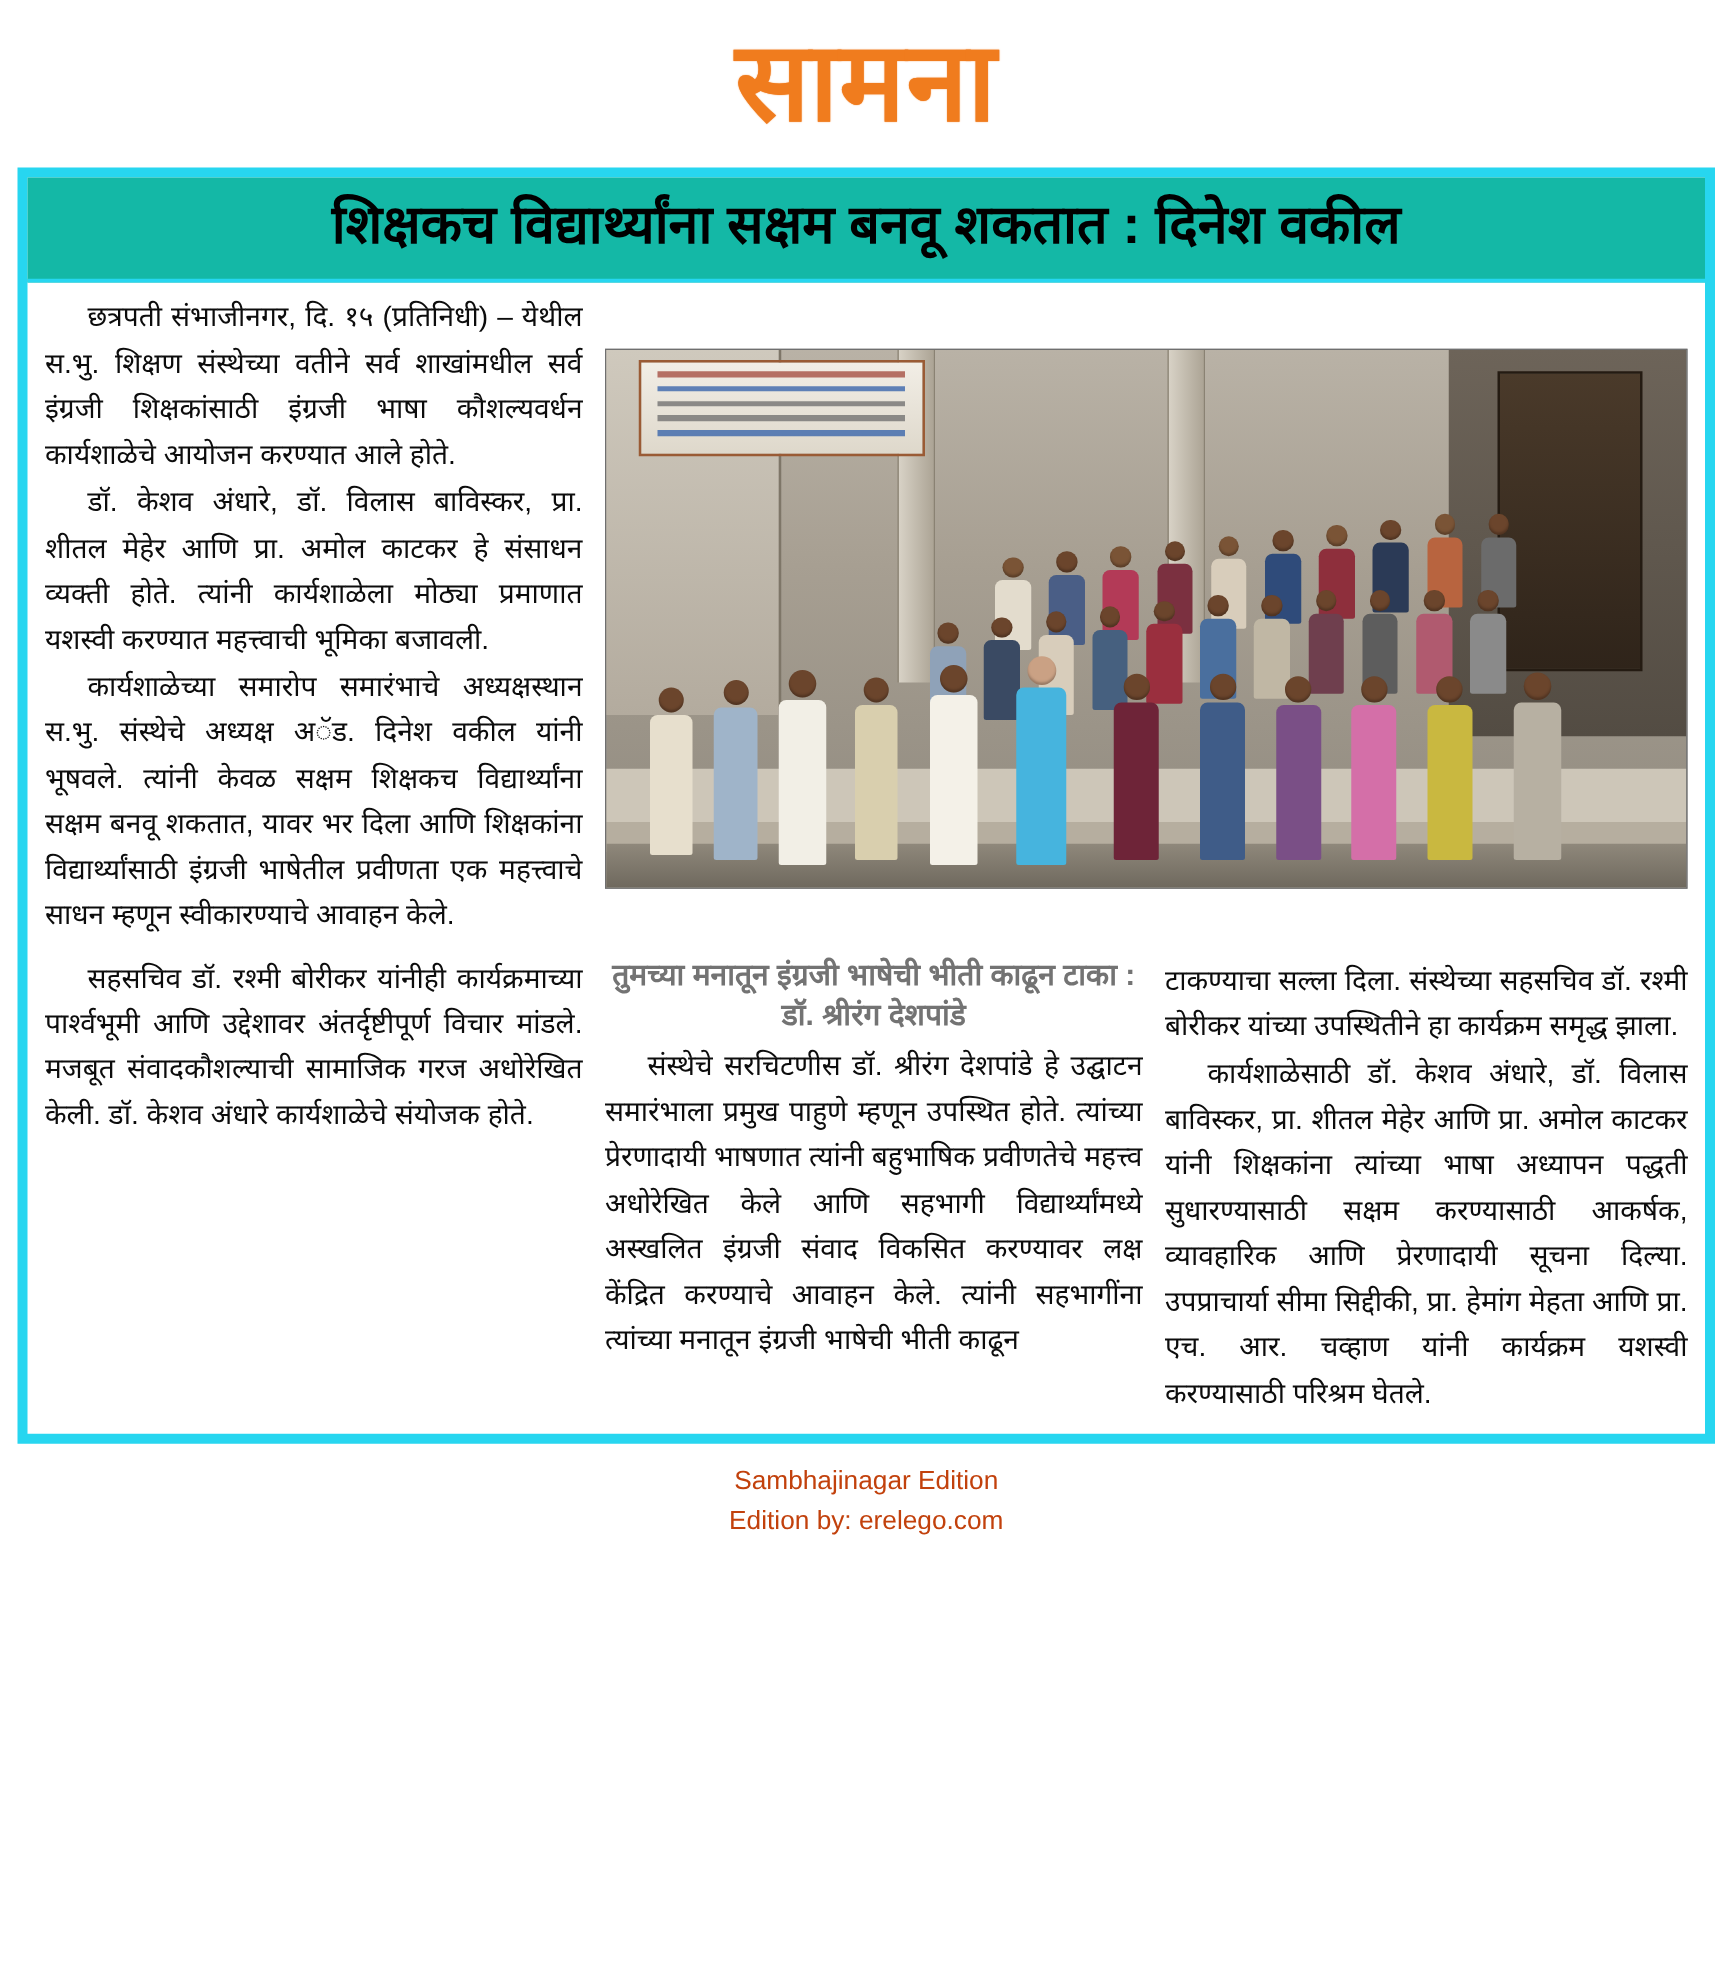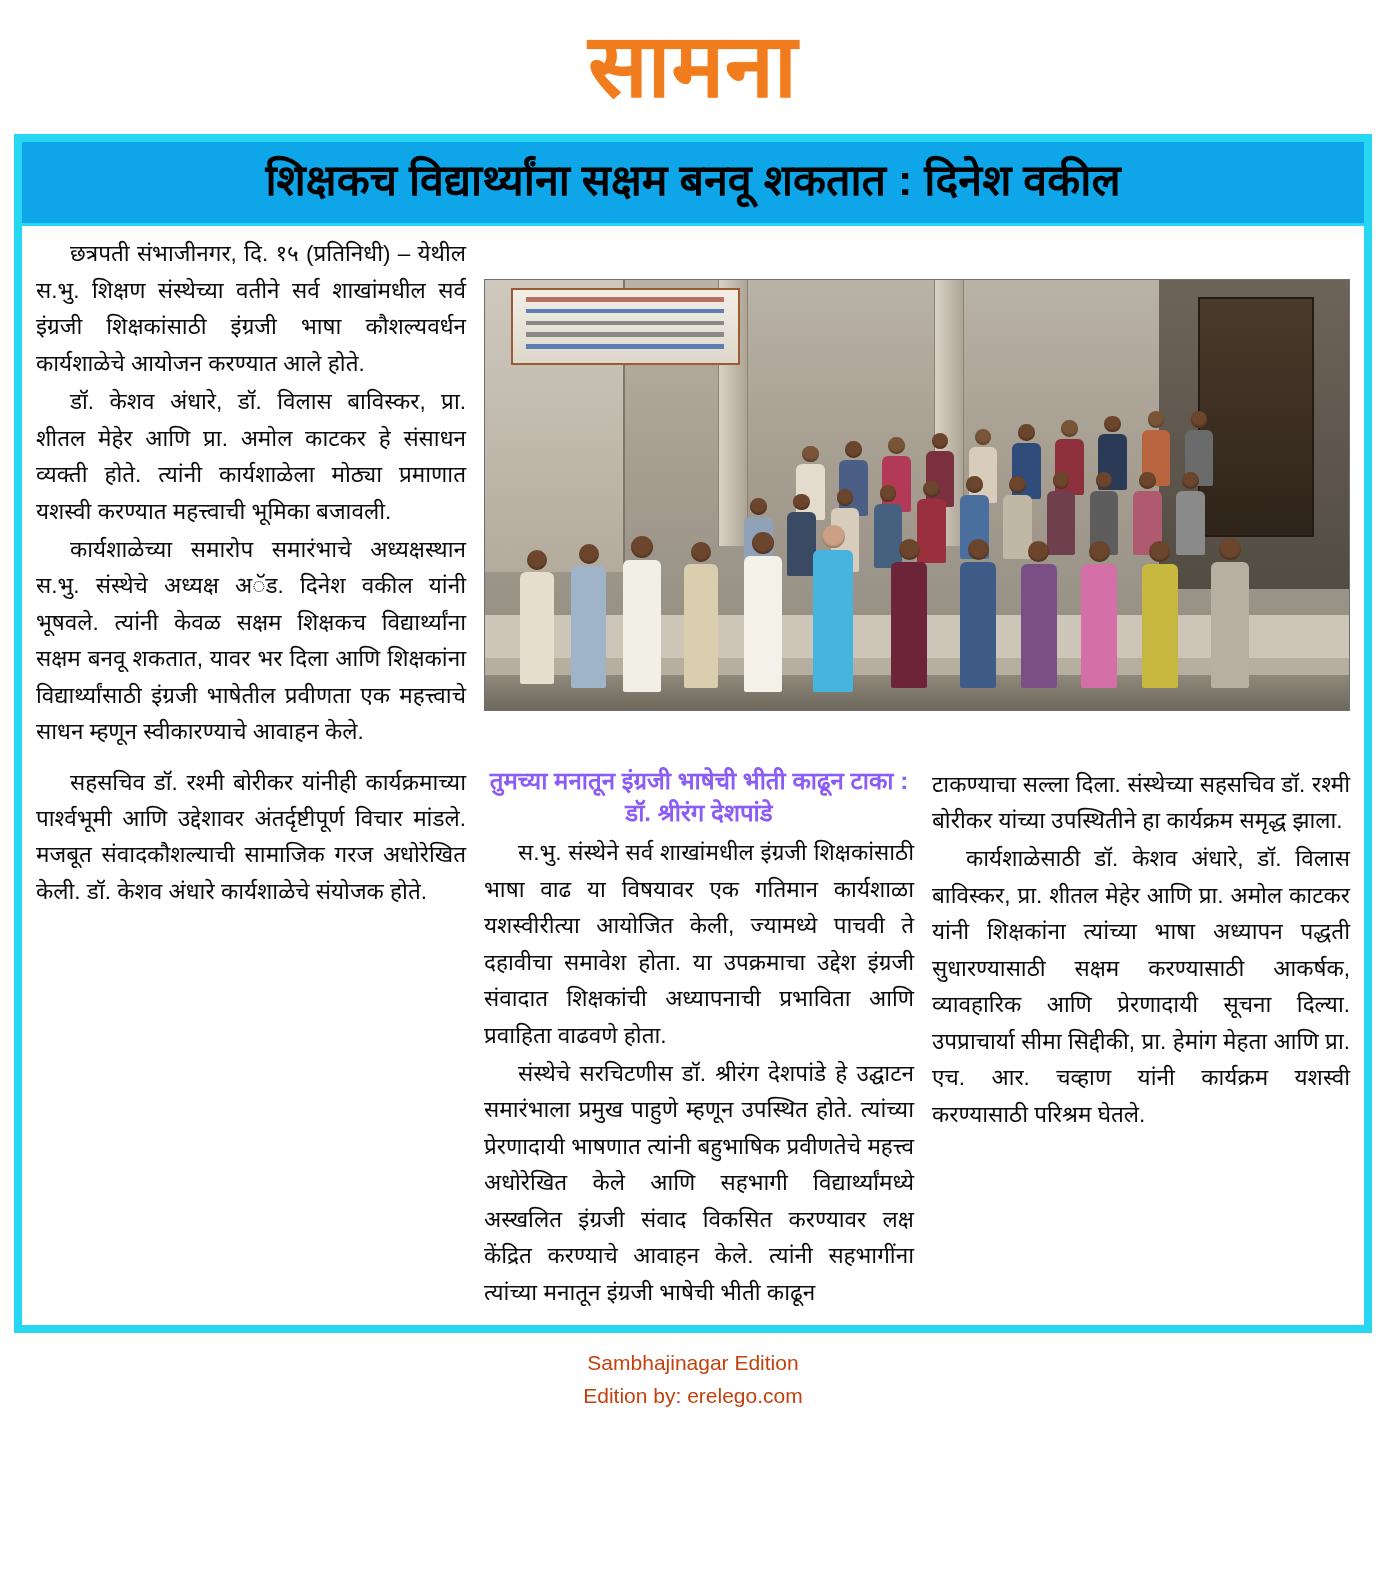--- a/index.html
+++ b/index.html
@@ -41,21 +41,21 @@
   }
   
   .article-frame {
     margin: 10px 14px 0 14px;
     border: 8px solid #27D6F0;
     background: #ffffff;
     box-sizing: border-box;
     position: relative;
   }
   .headline-band {
-    background: #0ea5e9;
+    background: #14b8a6;
     border-bottom: 3px solid #27D6F0;
     padding: 14px 16px 18px 16px;
   }
   .headline {
     font-family: "Liberation Sans", sans-serif;
     font-weight: bold;
     font-size: 43px;
     line-height: 1.15;
     text-align: center;
     color: #000;
@@ -179,21 +179,21 @@
     color: #0c0c0c;
   }
   p.para.noindent { text-indent: 0; }
   .subhead {
     font-family: "Liberation Sans", sans-serif;
     font-weight: bold;
     font-size: 24px;
     line-height: 1.35;
     text-align: center;
     margin: 0 0 6px 0;
-    color: #8b5cf6;
+    color: #737373;
   }
   .spacer-top { height: 2px; }
   
   .footer {
     text-align: center;
     margin-top: 14px;
     font-family: "Liberation Sans", sans-serif;
     font-size: 21px;
     line-height: 1.55;
     color: #c2410c;
@@ -384,21 +384,20 @@
       </div>
 
       <div class="cols">
 
         <div class="col">
           <p class="para">सहसचिव डॉ. रश्मी बोरीकर यांनीही कार्यक्रमाच्या पार्श्वभूमी आणि उद्देशावर अंतर्दृष्टीपूर्ण विचार मांडले. मजबूत संवादकौशल्याची सामाजिक गरज अधोरेखित केली. डॉ. केशव अंधारे कार्यशाळेचे संयोजक होते.</p>
         </div>
 
         <div class="col">
           <div class="subhead">तुमच्या मनातून इंग्रजी भाषेची भीती काढून टाका : डॉ. श्रीरंग देशपांडे</div>
-          <p class="para">स.भु. संस्थेने सर्व शाखांमधील इंग्रजी शिक्षकांसाठी भाषा वाढ या विषयावर एक गतिमान कार्यशाळा यशस्वीरीत्या आयोजित केली, ज्यामध्ये पाचवी ते दहावीचा समावेश होता. या उपक्रमाचा उद्देश इंग्रजी संवादात शिक्षकांची अध्यापनाची प्रभाविता आणि प्रवाहिता वाढवणे होता.</p>
           <p class="para">संस्थेचे सरचिटणीस डॉ. श्रीरंग देशपांडे हे उद्घाटन समारंभाला प्रमुख पाहुणे म्हणून उपस्थित होते. त्यांच्या प्रेरणादायी भाषणात त्यांनी बहुभाषिक प्रवीणतेचे महत्त्व अधोरेखित केले आणि सहभागी विद्यार्थ्यांमध्ये अस्खलित इंग्रजी संवाद विकसित करण्यावर लक्ष केंद्रित करण्याचे आवाहन केले. त्यांनी सहभागींना त्यांच्या मनातून इंग्रजी भाषेची भीती काढून</p>
         </div>
 
         <div class="col wide">
           <div class="spacer-top"></div>
           <p class="para noindent">टाकण्याचा सल्ला दिला. संस्थेच्या सहसचिव डॉ. रश्मी बोरीकर यांच्या उपस्थितीने हा कार्यक्रम समृद्ध झाला.</p>
           <p class="para">कार्यशाळेसाठी डॉ. केशव अंधारे, डॉ. विलास बाविस्कर, प्रा. शीतल मेहेर आणि प्रा. अमोल काटकर यांनी शिक्षकांना त्यांच्या भाषा अध्यापन पद्धती सुधारण्यासाठी सक्षम करण्यासाठी आकर्षक, व्यावहारिक आणि प्रेरणादायी सूचना दिल्या. उपप्राचार्या सीमा सिद्दीकी, प्रा. हेमांग मेहता आणि प्रा. एच. आर. चव्हाण यांनी कार्यक्रम यशस्वी करण्यासाठी परिश्रम घेतले.</p>
         </div>
 
       </div>

